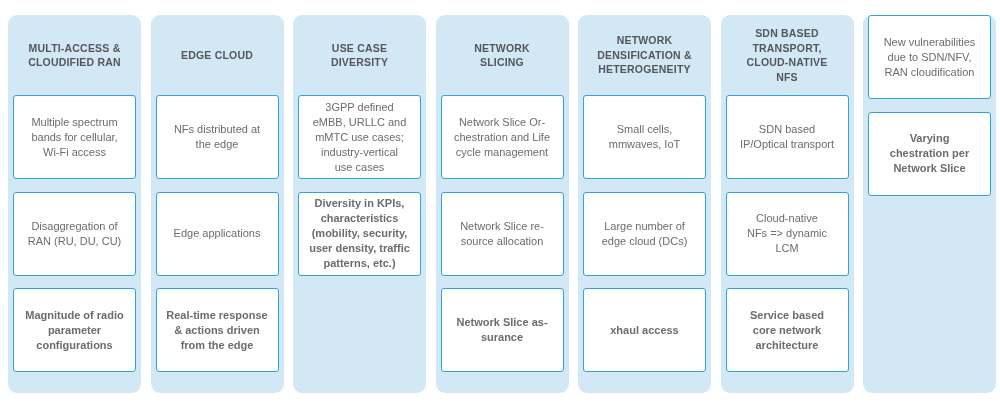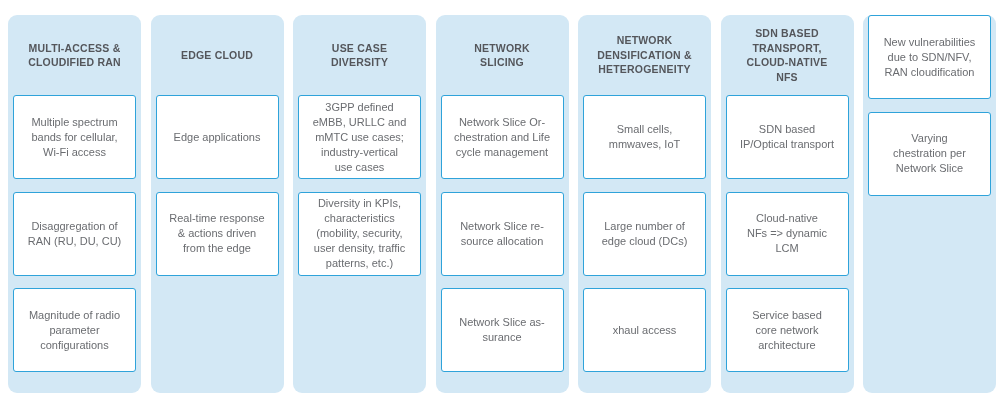--- a/index.html
+++ b/index.html
@@ -55,21 +55,21 @@
     display: flex;
     align-items: center;
     justify-content: center;
     text-align: center;
     white-space: pre-line;
     font-size: 11px;
     line-height: 15px;
     color: #6a6c70;
     padding: 2px 3px;
   }
-  .box:last-child { margin-bottom: 0; }
+  .box:last-child { margin-bottom: 0; font-weight: bold; }
 </style>
 </head>
 <body>
 
 <div class="canvas">
   <div class="pillars">
 
     <div class="col">
       <div class="col-header">MULTI-ACCESS &amp;
 CLOUDIFIED RAN</div>
@@ -78,20 +78,22 @@
 Wi-Fi access</div>
       <div class="box">Disaggregation of
 RAN (RU, DU, CU)</div>
       <div class="box">Magnitude of radio
 parameter
 configurations</div>
     </div>
 
     <div class="col">
       <div class="col-header">EDGE CLOUD</div>
+      <div class="box">NFs distributed at
+the edge</div>
       <div class="box">Edge applications</div>
       <div class="box">Real-time response
 &amp; actions driven
 from the edge</div>
     </div>
 
     <div class="col">
       <div class="col-header">USE CASE
 DIVERSITY</div>
       <div class="box">3GPP defined

